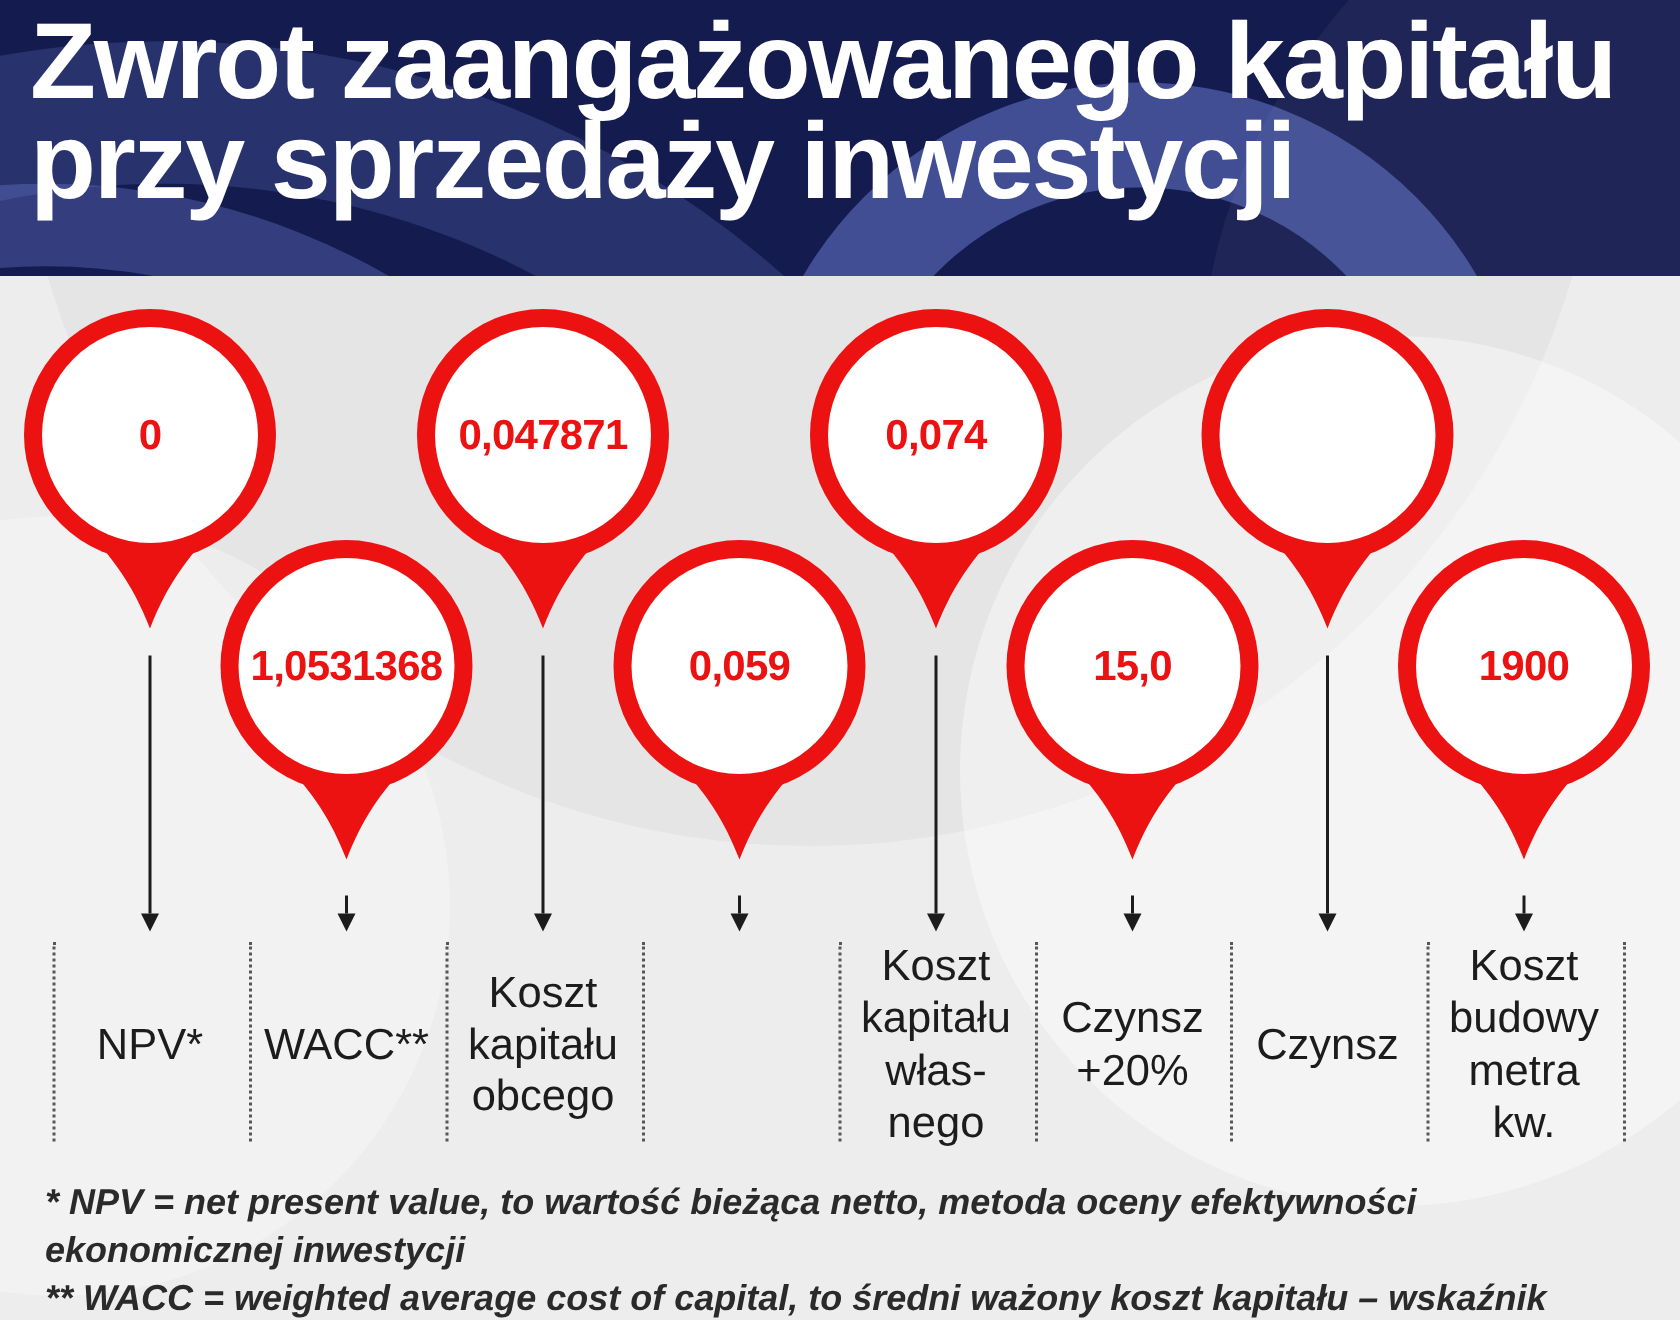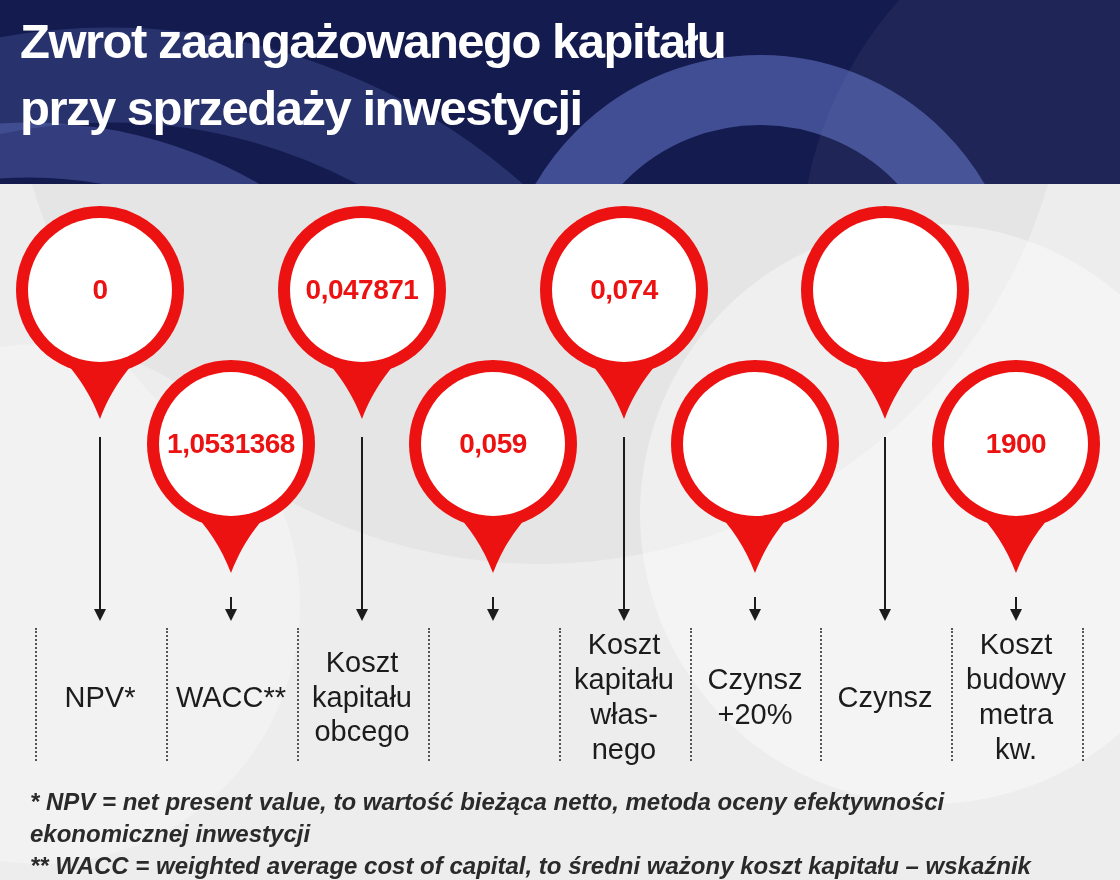--- a/index.html
+++ b/index.html
@@ -8,21 +8,21 @@
     font-family:"Liberation Sans", sans-serif;background:#ededed;
   }
   
   .header{
     position:absolute;left:0;top:0;width:1120px;height:184px;
     background:#141b4f;overflow:hidden;
   }
   .hdr-deco{position:absolute;left:0;top:0;}
   h1{
     position:absolute;left:20px;top:8px;margin:0;z-index:2;
-    color:#ffffff;font-size:49px;line-height:67px;font-weight:bold;letter-spacing:-1.5px;
+    color:#ffffff;font-size:72px;line-height:67px;font-weight:bold;letter-spacing:-1.5px;
   }
   h1 span{display:block;}
   
   .canvas{
     position:absolute;left:0;top:184px;width:1120px;height:696px;
     background:#ededed;overflow:hidden;
   }
   .bg-deco{position:absolute;left:0;top:0;}
   
   .c1{--cx:100px}.c2{--cx:231px}.c3{--cx:362px}.c4{--cx:493px}
@@ -125,20 +125,21 @@
       <circle cx="85" cy="85" r="72" fill="#ffffff"></circle>
     </svg>
     <div class="pin-value">0,074</div>
   </div>
   <div class="pin bot c6">
     <svg class="pin-shape" width="170" height="216" viewBox="0 0 170 216">
       <circle cx="85" cy="85" r="84" fill="#ec1212"></circle>
       <path d="M32 138 C58 163 73 183 85 214 C97 183 112 163 138 138 Z" fill="#ec1212"></path>
       <circle cx="85" cy="85" r="72" fill="#ffffff"></circle>
     </svg>
+    <div class="pin-value">15,0</div>
   </div>
   <div class="pin top c7">
     <svg class="pin-shape" width="170" height="216" viewBox="0 0 170 216">
       <circle cx="85" cy="85" r="84" fill="#ec1212"></circle>
       <path d="M32 138 C58 163 73 183 85 214 C97 183 112 163 138 138 Z" fill="#ec1212"></path>
       <circle cx="85" cy="85" r="72" fill="#ffffff"></circle>
     </svg>
   </div>
   <div class="pin bot c8">
     <svg class="pin-shape" width="170" height="216" viewBox="0 0 170 216">

